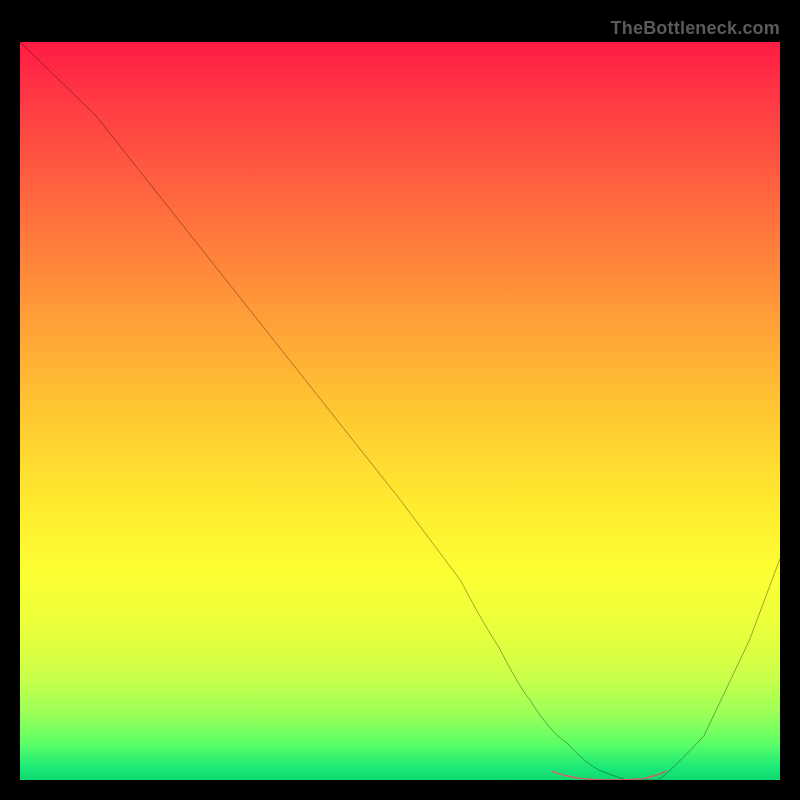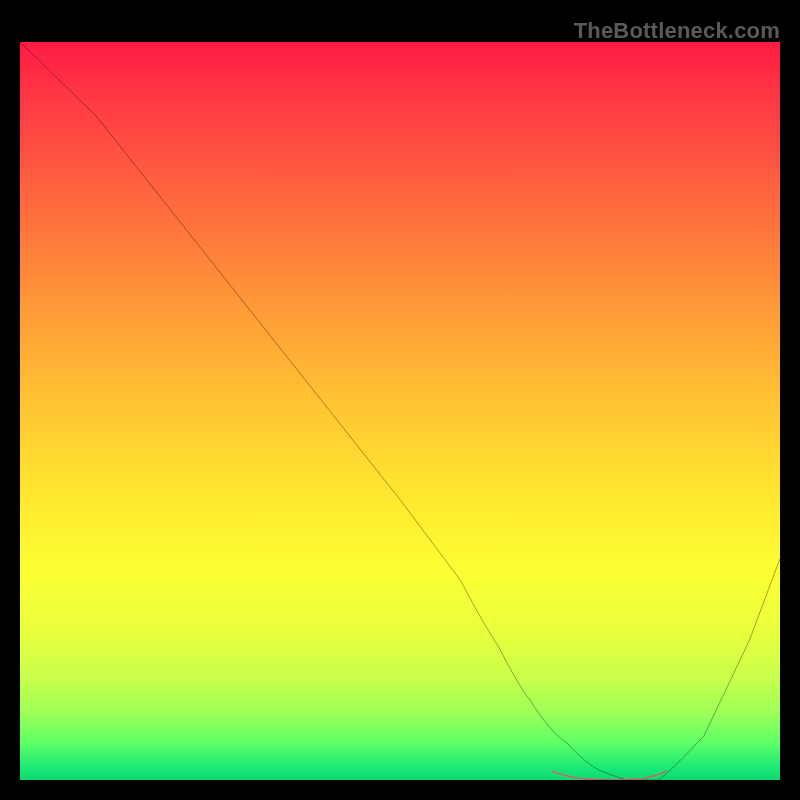--- a/index.html
+++ b/index.html
@@ -1,17 +1,17 @@
 <!DOCTYPE html>
 <html><head>
 <meta charset="utf-8">
 <style>
 html,body{margin:0;padding:0;width:800px;height:800px;background:#000;overflow:hidden;font-family:Arial,Helvetica,sans-serif}
 .frame{position:absolute;left:20px;top:20px;width:760px;height:760px}
-.watermark{position:absolute;right:0;top:-2px;color:#5a5a5a;font-size:22px;font-weight:600;letter-spacing:.2px}
+.watermark{position:absolute;right:0;top:-2px;color:#5a5a5a;font-size:18px;font-weight:600;letter-spacing:.2px}
 .plot{position:absolute;left:0;top:22px;width:760px;height:738px}
 .gradient{position:absolute;inset:0;background:linear-gradient(to bottom,
  #ff1b44 0%,
  #ff3a44 8%,
  #ff6a3e 22%,
  #ff9a38 36%,
  #ffc732 50%,
  #ffe92f 62%,
  #fcff33 72%,
  #e8ff3c 80%,

